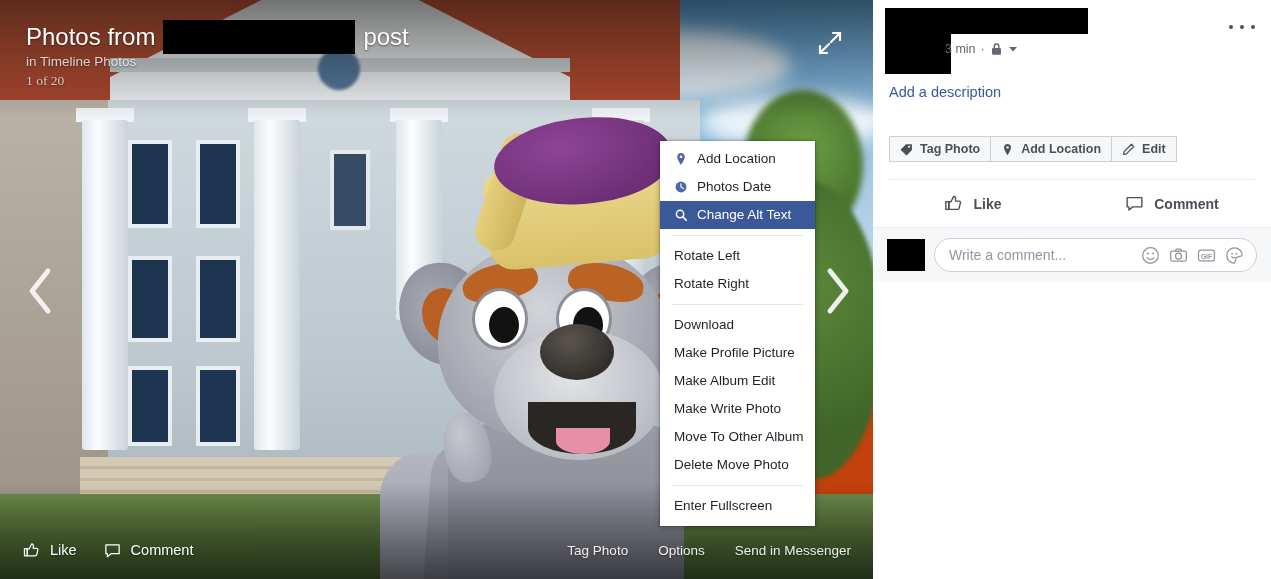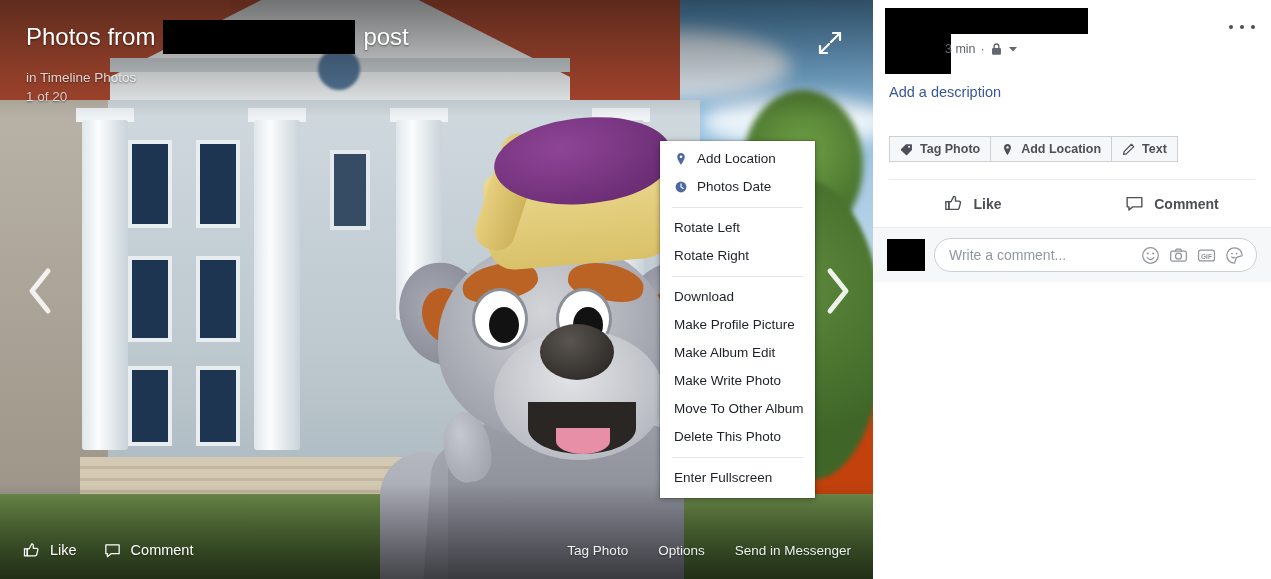--- a/index.html
+++ b/index.html
@@ -197,26 +197,27 @@
   
   .stageHead { position: absolute; left: 26px; top: 20px; z-index: 6; }
   .stageTitleRow { display: flex; align-items: center; }
   .stageTitle {
     font-size: 24px; color: #fff; font-weight: 400;
     text-shadow: 0 1px 2px rgba(0,0,0,.5); white-space: nowrap;
   }
   .redact { background: #000; display: inline-block; vertical-align: middle; }
   #nameRedact { width: 192px; height: 34px; margin: 0 8px; }
   .stageSub {
-    margin-top: 16px; font-size: 13.5px; color: rgba(255,255,255,0.78);
+    margin-top: 0; font-size: 13.5px; color: rgba(255,255,255,0.78);
     text-shadow: 0 1px 2px rgba(0,0,0,.45);
   }
   .stageCount {
     margin-top: 4px; font-size: 13.5px; color: rgba(255,255,255,0.72);
     text-shadow: 0 1px 2px rgba(0,0,0,.45);
+    font-family: Liberation Serif, serif;
   }
 
   .expandBtn {
     position: absolute; right: 26px; top: 26px; width: 34px; height: 34px;
     z-index: 6; cursor: pointer;
   }
 
   
   .navArrow {
     position: absolute; top: 255px; width: 52px; height: 72px; z-index: 6;
@@ -468,20 +469,27 @@
       </div>
 
       <div class="ctxItem">
         <svg class="ctxIcon" viewBox="0 0 16 16" aria-hidden="true">
           <circle cx="8" cy="8" r="6.2" fill="#4e69a2"></circle>
           <path d="M8 4.4V8l2.6 1.6" stroke="#ffffff" stroke-width="1.3" fill="none" stroke-linecap="round"></path>
         </svg>
         <span>Photos Date</span>
       </div>
 
+      <div class="ctxItem selected">
+        <svg class="ctxIcon" viewBox="0 0 16 16" aria-hidden="true">
+          <circle cx="6.9" cy="6.9" r="4.2" fill="none" stroke="#ffffff" stroke-width="1.7"></circle>
+          <path d="M10.2 10.2 L14 14" stroke="#ffffff" stroke-width="1.9" stroke-linecap="round"></path>
+        </svg>
+        <span>Change Alt Text</span>
+      </div>
 
       <div class="ctxSep"></div>
 
       <div class="ctxItem plain">
         <span>Rotate Left</span>
       </div>
       <div class="ctxItem plain">
         <span>Rotate Right</span>
       </div>
 
@@ -496,21 +504,21 @@
       <div class="ctxItem plain">
         <span>Make Album Edit</span>
       </div>
       <div class="ctxItem plain">
         <span>Make Write Photo</span>
       </div>
       <div class="ctxItem plain">
         <span>Move To Other Album</span>
       </div>
       <div class="ctxItem plain">
-        <span>Delete This Photo</span>
+        <span>Delete Move Photo</span>
       </div>
 
       <div class="ctxSep"></div>
 
       <div class="ctxItem plain">
         <span>Enter Fullscreen</span>
       </div>
     </div>
   </div>
 
@@ -551,21 +559,21 @@
         <svg width="13" height="13" viewBox="0 0 16 16" aria-hidden="true">
           <path d="M8 1.2c-2.4 0-4.3 1.9-4.3 4.2C3.7 8.6 8 14.8 8 14.8s4.3-6.2 4.3-9.4c0-2.3-1.9-4.2-4.3-4.2z" fill="#4b4f56"></path>
           <circle cx="8" cy="5.4" r="1.5" fill="#ffffff"></circle>
         </svg>
         <span>Add Location</span>
       </div>
       <div class="fbBtn">
         <svg width="13" height="13" viewBox="0 0 16 16" aria-hidden="true">
           <path d="M11.6 1.6 14.4 4.4 5.4 13.4 1.9 14.1 2.6 10.6z" fill="none" stroke="#4b4f56" stroke-width="1.5" stroke-linejoin="round"></path>
         </svg>
-        <span>Text</span>
+        <span>Edit</span>
       </div>
     </div>
 
     <div class="sideSep"></div>
 
     <div class="actionRow">
       <div class="actionCell">
         <svg width="21" height="21" viewBox="0 0 20 20" aria-hidden="true">
           <path d="M5.6 8.3h2l2.6-5.1c.9-.2 1.7.5 1.7 1.4v3.2h3.4c.9 0 1.5.8 1.3 1.6l-1.3 5.1c-.2.7-.8 1.1-1.5 1.1H5.6z" fill="none" stroke="#4b4f56" stroke-width="1.3" stroke-linejoin="round"></path>
           <rect x="2.7" y="8.3" width="2.9" height="7.3" fill="none" stroke="#4b4f56" stroke-width="1.3"></rect>

